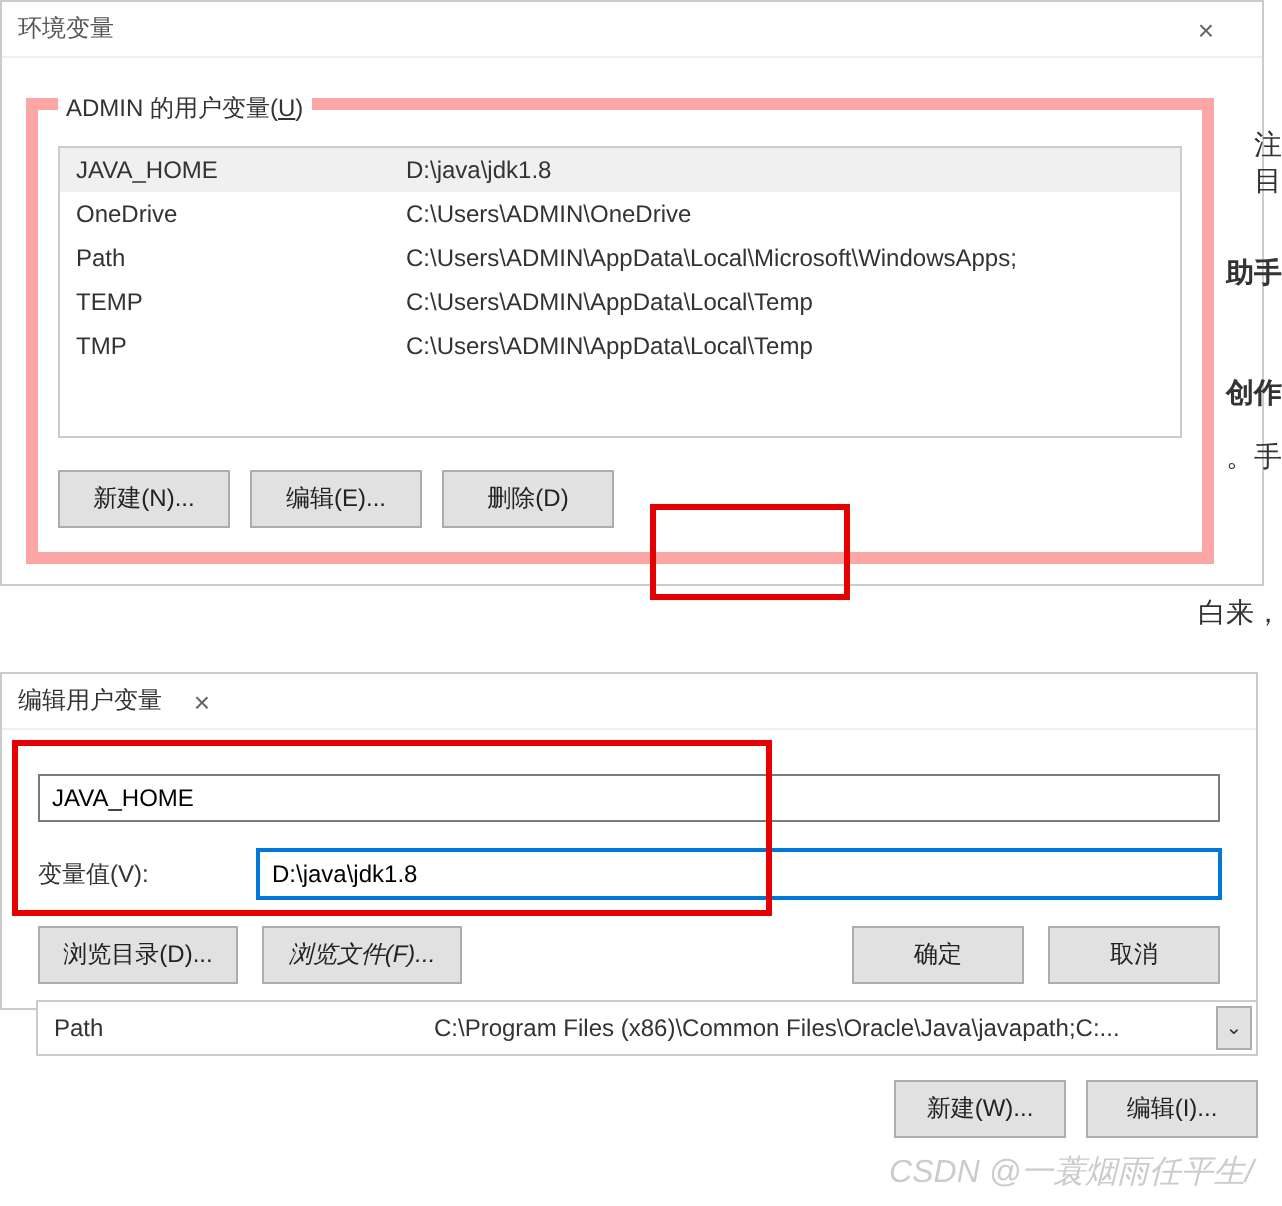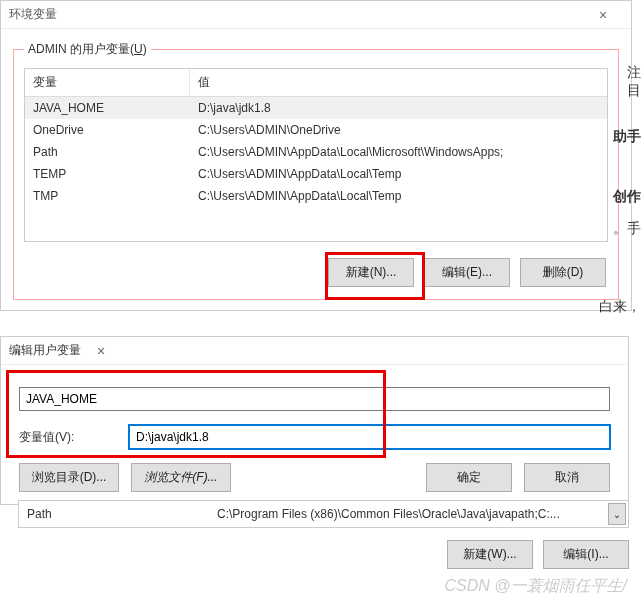--- a/index.html
+++ b/index.html
@@ -3,36 +3,36 @@
   <meta charset="utf-8">
   <style>
     * { box-sizing: border-box; margin: 0; padding: 0; font-family: "Microsoft YaHei", "Segoe UI", sans-serif; }
     body { width: 641px; height: 603px; background: #fff; position: relative; overflow: hidden; font-size: 12px; color: #333; }
     
     .dialog1 { position: absolute; top: 0; left: 0; width: 632px; background: #fff; border: 1px solid #ccc; }
     .dialog1 .titlebar { height: 28px; display: flex; align-items: center; padding: 0 8px; border-bottom: 1px solid #eee; }
     .dialog1 .titlebar .title { flex: 1; color: #555; font-size: 12px; }
     .close-x { width: 40px; text-align: center; color: #666; font-size: 14px; cursor: pointer; }
     
-    .group1 { margin: 20px 12px 10px 12px; border: 1px solid #fca5a5; position: relative; padding: 18px 10px 12px 10px; }
+    .group1 { margin: 20px 24px 10px 12px; border: 6px solid #fca5a5; position: relative; padding: 18px 10px 12px 10px; }
     .group1 .legend { position: absolute; top: -9px; left: 10px; background: #fff; padding: 0 4px; color: #333; }
     
     .table-wrap { border: 1px solid #ccc; background: #fff; }
     .table-head { display: flex; border-bottom: 1px solid #ddd; background: #fff; }
     .th { padding: 5px 8px; color: #333; }
     .th1 { width: 165px; border-right: 1px solid #e5e5e5; }
     .th2 { flex: 1; }
     .table-body .tr { display: flex; }
     .table-body .tr.selected { background: #f0f0f0; }
     .td { padding: 4px 8px; }
     .td1 { width: 165px; }
     .td2 { flex: 1; white-space: nowrap; overflow: hidden; }
     .table-spacer { height: 34px; }
     
-    .btn-row { display: flex; justify-content: flex-end; gap: 10px; margin-top: 16px; padding-right: 2px; }
+    .btn-row { display: flex; gap: 10px; margin-top: 16px; padding-right: 2px; }
     .btn { border: 1px solid #adadad; background: #e1e1e1; padding: 5px 0; text-align: center; cursor: pointer; font-size: 12px; color: #222; min-width: 86px; }
     
     .highlight-red1 { position: absolute; border: 3px solid #e60000; pointer-events: none; }
     .side-text { position: absolute; right: 0; color: #333; font-size: 14px; writing-mode: horizontal-tb; }
     
     .dialog2 { position: absolute; top: 336px; left: 0; width: 629px; background: #fff; border: 1px solid #ccc; }
     .dialog2 .titlebar { height: 28px; display: flex; align-items: center; padding: 0 8px; border-bottom: 1px solid #eee; }
     .dialog2 .inner { padding: 22px 18px 12px 18px; }
     
     .form-row { display: flex; align-items: center; margin-bottom: 14px; }
@@ -61,24 +61,20 @@
 <div class="dialog1">
   <div class="titlebar">
     <div class="title">环境变量</div>
     <div class="close-x">×</div>
   </div>
   <div class="group1">
     <div class="legend">
       <span>ADMIN 的用户变量</span>(<span class="underline">U</span>)
     </div>
     <div class="table-wrap">
-      <div class="table-head">
-        <div class="th th1">变量</div>
-        <div class="th th2">值</div>
-      </div>
       <div class="table-body">
         <div class="tr selected">
           <div class="td td1">JAVA_HOME</div>
           <div class="td td2">D:\java\jdk1.8</div>
         </div>
         <div class="tr">
           <div class="td td1">OneDrive</div>
           <div class="td td2">C:\Users\ADMIN\OneDrive</div>
         </div>
         <div class="tr">

